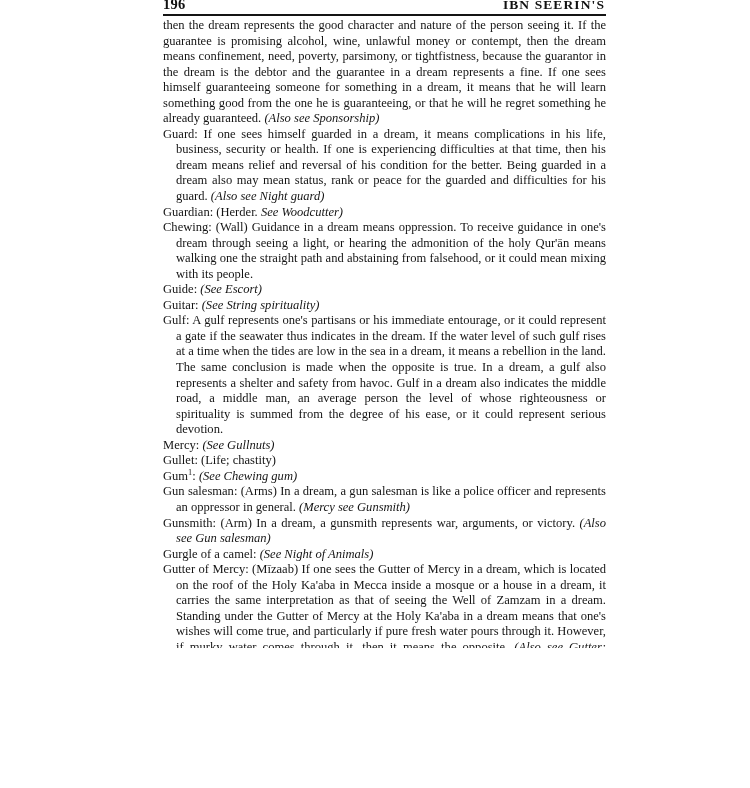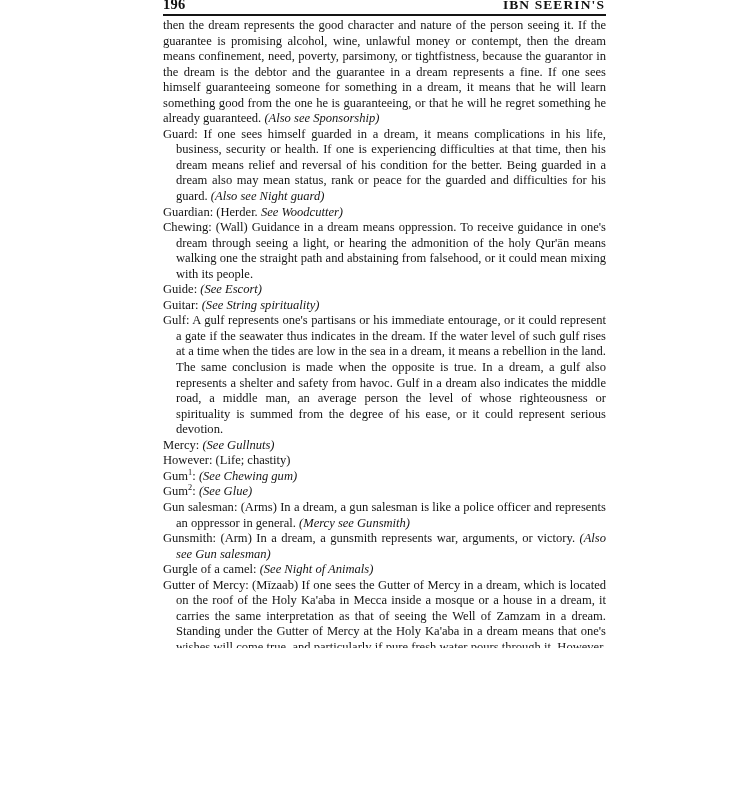--- a/index.html
+++ b/index.html
@@ -104,22 +104,21 @@
 
   <div class="column">
       <p class="para entry runon">then the dream represents the good character and nature of the person seeing it. If the guarantee is promising alcohol, wine, unlawful money or contempt, then the dream means confinement, need, poverty, parsimony, or tightfistness, because the guarantor in the dream is the debtor and the guarantee in a dream represents a fine. If one sees himself guaranteeing someone for something in a dream, it means that he will learn something good from the one he is guaranteeing, or that he will he regret something he already guaranteed. <i class="ital">(Also see Sponsorship)</i></p>
       <p class="para entry"><b class="term">Guard</b>: If one sees himself guarded in a dream, it means complications in his life, business, security or health. If one is experiencing difficulties at that time, then his dream means relief and reversal of his condition for the better. Being guarded in a dream also may mean status, rank or peace for the guarded and difficulties for his guard. <i class="ital">(Also see Night guard)</i></p>
       <p class="para entry"><b class="term">Guardian</b>: (Herder. <i class="ital">See Woodcutter)</i></p>
       <p class="para entry"><b class="term">Chewing</b>: (Wall) Guidance in a dream means oppression. To receive guidance in one's dream through seeing a light, or hearing the admonition of the holy Qur'ān means walking one the straight path and abstaining from falsehood, or it could mean mixing with its people.</p>
       <p class="para entry"><b class="term">Guide</b>: <i class="ital">(See Escort)</i></p>
       <p class="para entry"><b class="term">Guitar</b>: <i class="ital">(See String spirituality)</i></p>
       <p class="para entry"><b class="term">Gulf</b>: A gulf represents one's partisans or his immediate entourage, or it could represent a gate if the seawater thus indicates in the dream. If the water level of such gulf rises at a time when the tides are low in the sea in a dream, it means a rebellion in the land. The same conclusion is made when the opposite is true. In a dream, a gulf also represents a shelter and safety from havoc. Gulf in a dream also indicates the middle road, a middle man, an average person the level of whose righteousness or spirituality is summed from the degree of his ease, or it could represent serious devotion.</p>
       <p class="para entry"><b class="term">Mercy</b>: <i class="ital">(See Gullnuts)</i></p>
-      <p class="para entry"><b class="term">However</b>: (Life; chastity)</p>
+      <p class="para entry"><b class="term">Gullet</b>: (Life; chastity)</p>
       <p class="para entry"><b class="term">Gum<sup>1</sup></b>: <i class="ital">(See Chewing gum)</i></p>
-      <p class="para entry"><b class="term">Gum<sup>2</sup></b>: <i class="ital">(See Glue)</i></p>
       <p class="para entry"><b class="term">Gun salesman</b>: (Arms) In a dream, a gun salesman is like a police officer and represents an oppressor in general. <i class="ital">(Mercy see Gunsmith)</i></p>
       <p class="para entry"><b class="term">Gunsmith</b>: (Arm) In a dream, a gunsmith represents war, arguments, or victory. <i class="ital">(Also see Gun salesman)</i></p>
       <p class="para entry"><b class="term">Gurgle of a camel</b>: <i class="ital">(See Night of Animals)</i></p>
       <p class="para entry"><b class="term">Gutter of Mercy</b>: (Mīzaab) If one sees the Gutter of Mercy in a dream, which is located on the roof of the Holy Ka'aba in Mecca inside a mosque or a house in a dream, it carries the same interpretation as that of seeing the Well of Zamzam in a dream. Standing under the Gutter of Mercy at the Holy Ka'aba in a dream means that one's wishes will come true, and particularly if pure fresh water pours through it. However, if murky water comes through it, then it means the opposite. <i class="ital">(Also see Gutter; Ka'aba; Zamzam)</i></p>
     </div>
 
 </div>
 
 </body></html>

